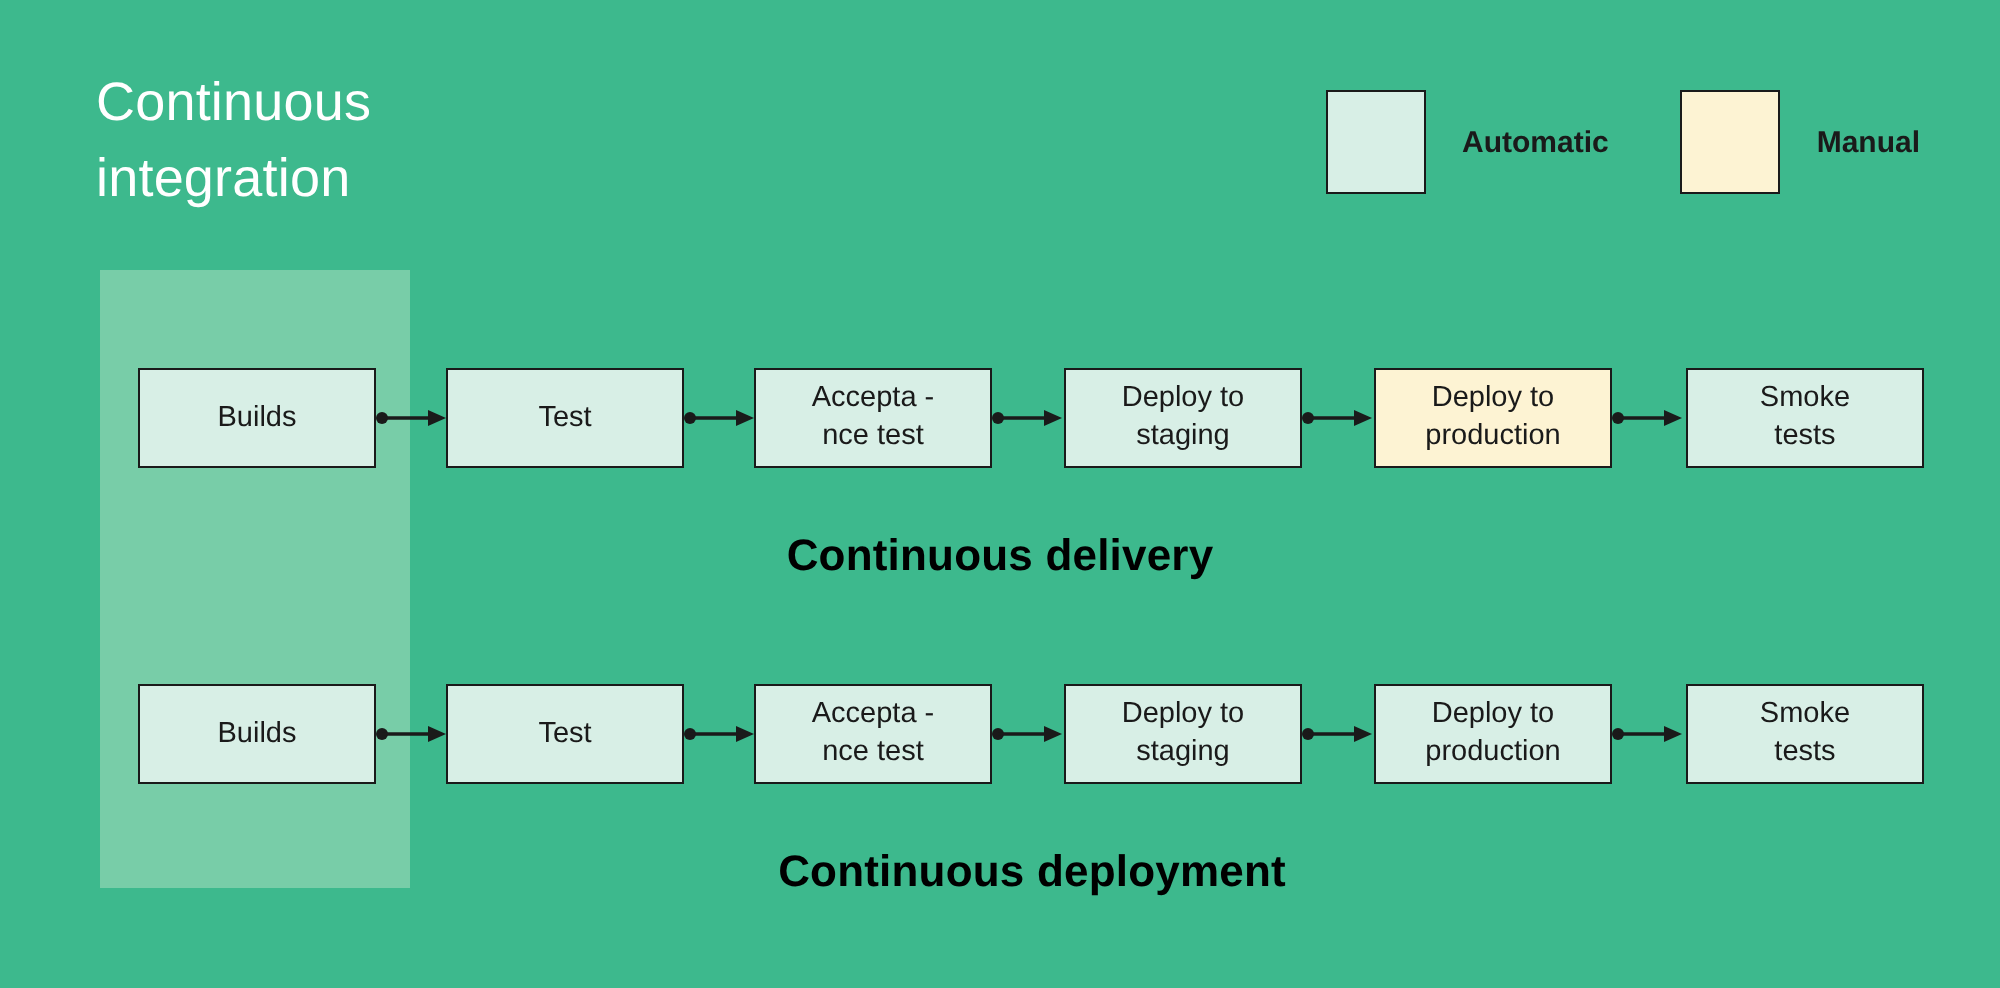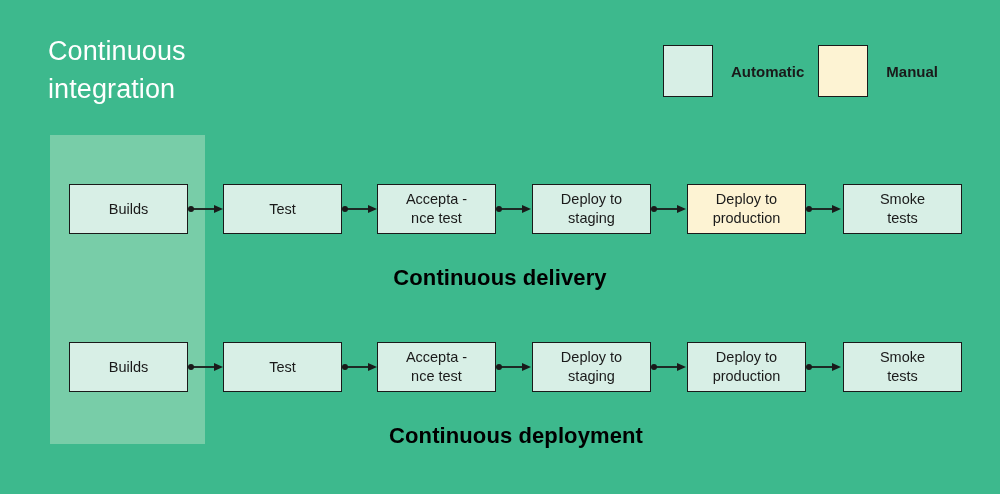--- a/index.html
+++ b/index.html
@@ -64,21 +64,21 @@
     top: 45px;
     left: 663px;
     display: flex;
     align-items: center;
     gap: 0;
   }
   .legend-entry {
     display: flex;
     align-items: center;
   }
-  .legend-entry + .legend-entry { margin-left: 14px; }
+  .legend-entry + .legend-entry { margin-left: 36px; }
   .legend-swatch {
     width: 50px;
     height: 52px;
     border: 1.6px solid #1a1a1a;
     box-sizing: border-box;
   }
   .legend-text {
     margin-left: 18px;
     color: #1a1a1a;
     font-size: 15px;

